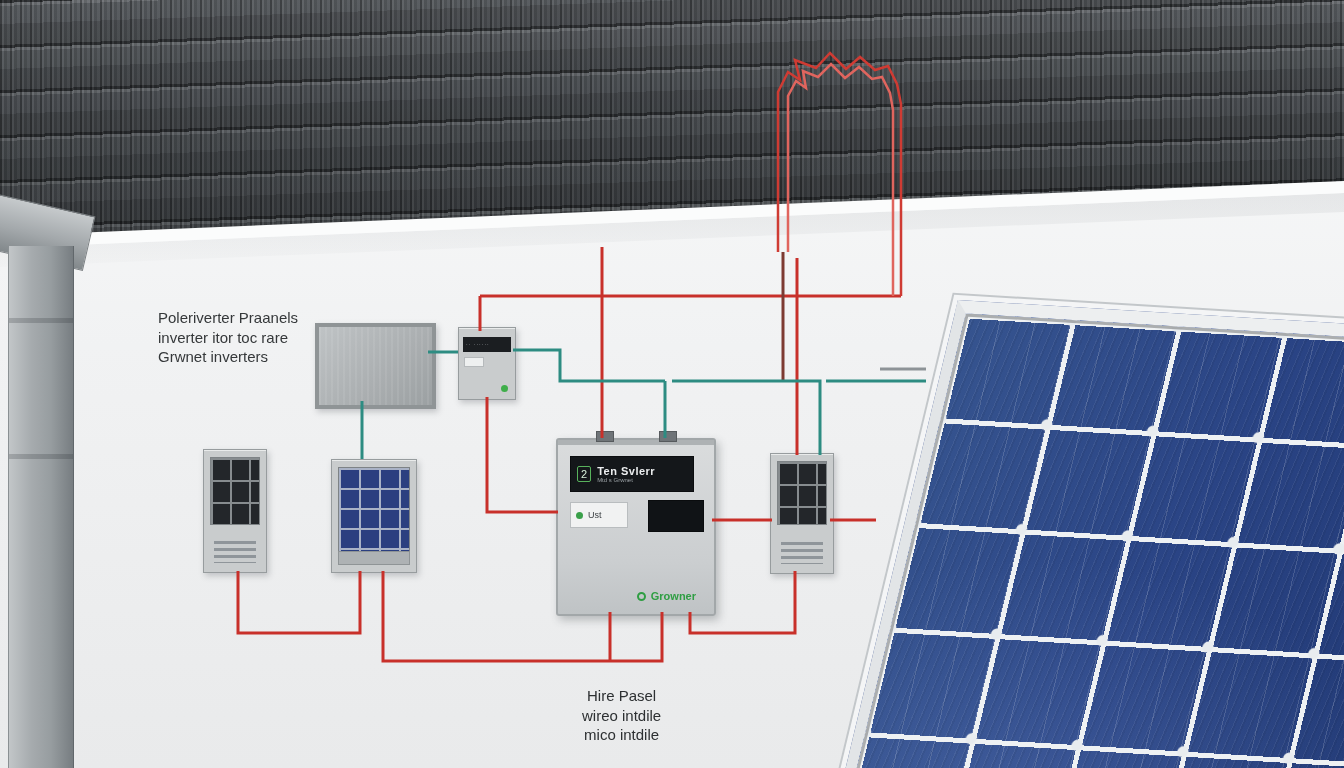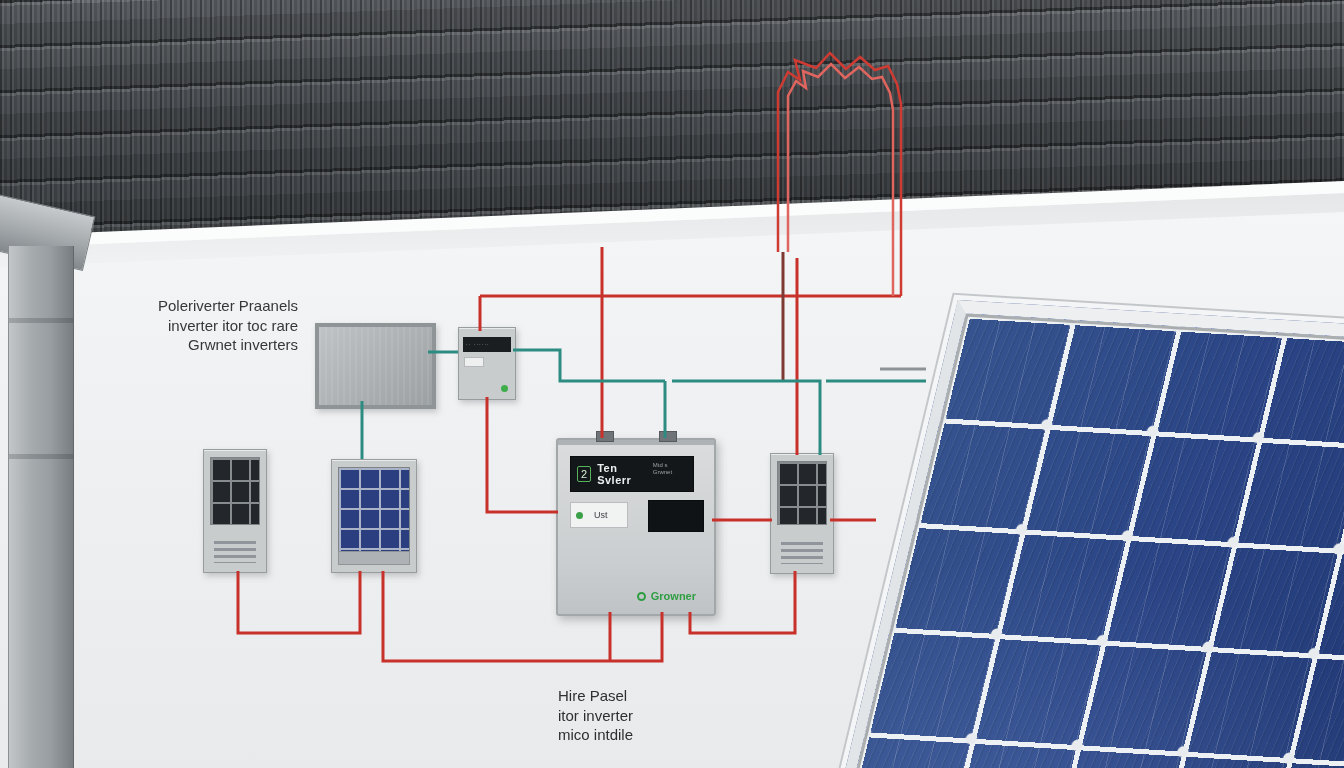--- a/index.html
+++ b/index.html
@@ -81,25 +81,25 @@
   
   .inverter{position:absolute;left:556px;top:438px;width:156px;height:174px;z-index:4;
     background:linear-gradient(180deg,#dadcdd 0%,#cbced0 70%,#bfc3c5 100%);
     border:2px solid #a2a7a9;border-radius:3px;
     box-shadow:3px 4px 8px rgba(60,65,70,0.30), inset 0 2px 0 rgba(255,255,255,0.7);}
   .inv-top-strip{position:absolute;left:0;right:0;top:0;height:5px;background:#aeb2b4;}
   .term{position:absolute;top:-9px;width:16px;height:9px;background:#6f7478;border:1px solid #565a5d;}
   .inv-display{position:absolute;left:12px;top:16px;width:124px;height:36px;background:#14171a;
     border:1px solid #0b0d0f;display:flex;align-items:center;gap:6px;padding:0 6px;box-sizing:border-box;}
   .inv-badge{font-size:11px;color:#d7f0d9;border:1px solid #58b25c;padding:0 3px;border-radius:2px;line-height:14px;}
-  .inv-disp-col{display:flex;line-height:1.1;}
+  .inv-disp-col{display:flex;flex-direction:column;line-height:1.1;}
   .inv-disp-title{font-size:11px;font-weight:bold;letter-spacing:.5px;color:#eceeef;}
   .inv-disp-sub{font-size:6px;color:#9aa0a4;}
   .inv-label{position:absolute;left:12px;top:62px;width:58px;height:26px;background:#f1f2f2;border:1px solid #b9bdbf;
-    display:flex;align-items:center;gap:11px;padding:0 5px;box-sizing:border-box;font-size:9px;color:#3a3f42;}
+    display:flex;align-items:center;gap:5px;padding:0 5px;box-sizing:border-box;font-size:9px;color:#3a3f42;}
   .green-dot{width:7px;height:7px;border-radius:50%;background:#3aa04a;flex:0 0 auto;}
   .inv-display2{position:absolute;left:90px;top:60px;width:54px;height:30px;background:#101316;border:1px solid #0a0c0e;}
   .inv-brand{position:absolute;right:18px;bottom:12px;display:flex;align-items:center;gap:5px;
     color:#2f9e43;font-size:11px;font-weight:bold;}
   .brand-ring{width:9px;height:9px;border:2px solid #2f9e43;border-radius:50%;box-sizing:border-box;}
 
   
   .solar{
     position:absolute;left:958px;top:300px;width:640px;height:640px;z-index:3;
     transform:rotate(3.5deg) skewX(-10deg);transform-origin:0 0;
@@ -117,22 +117,22 @@
     background-size:106px 106px,auto,auto,auto,auto,auto,auto;
     background-position:-53px -53px,0 0,0 0,0 0,0 0,0 0,0 0;
   }
 
   
   .wires{position:absolute;left:0;top:0;z-index:5;pointer-events:none;}
 
   
   .note{position:absolute;z-index:6;color:#35383a;font-size:15px;line-height:1.3;}
   .note span{display:block;}
-  .note-left{left:158px;top:296px;text-align:right;}
-  .note-bottom{left:558px;top:686px;color:#2d3032;}
+  .note-left{left:158px;top:308px;}
+  .note-bottom{left:582px;top:686px;color:#2d3032;text-align:center;}
 </style>
 </head>
 <body>
 
 <div id="stage">
 
   <div class="eave-shadow"></div>
   <div class="roof"></div>
   <div class="fascia"></div>
 
@@ -223,17 +223,17 @@
     </div>
   </div>
 
   <div class="note note-left">
     <span>Poleriverter Praanels</span>
     <span>inverter itor toc rare</span>
     <span>Grwnet inverters</span>
   </div>
   <div class="note note-bottom">
     <span>Hire Pasel</span>
-    <span>itor inverter</span>
+    <span>wireo intdile</span>
     <span>mico intdile</span>
   </div>
 
 </div>
 
 </body></html>

